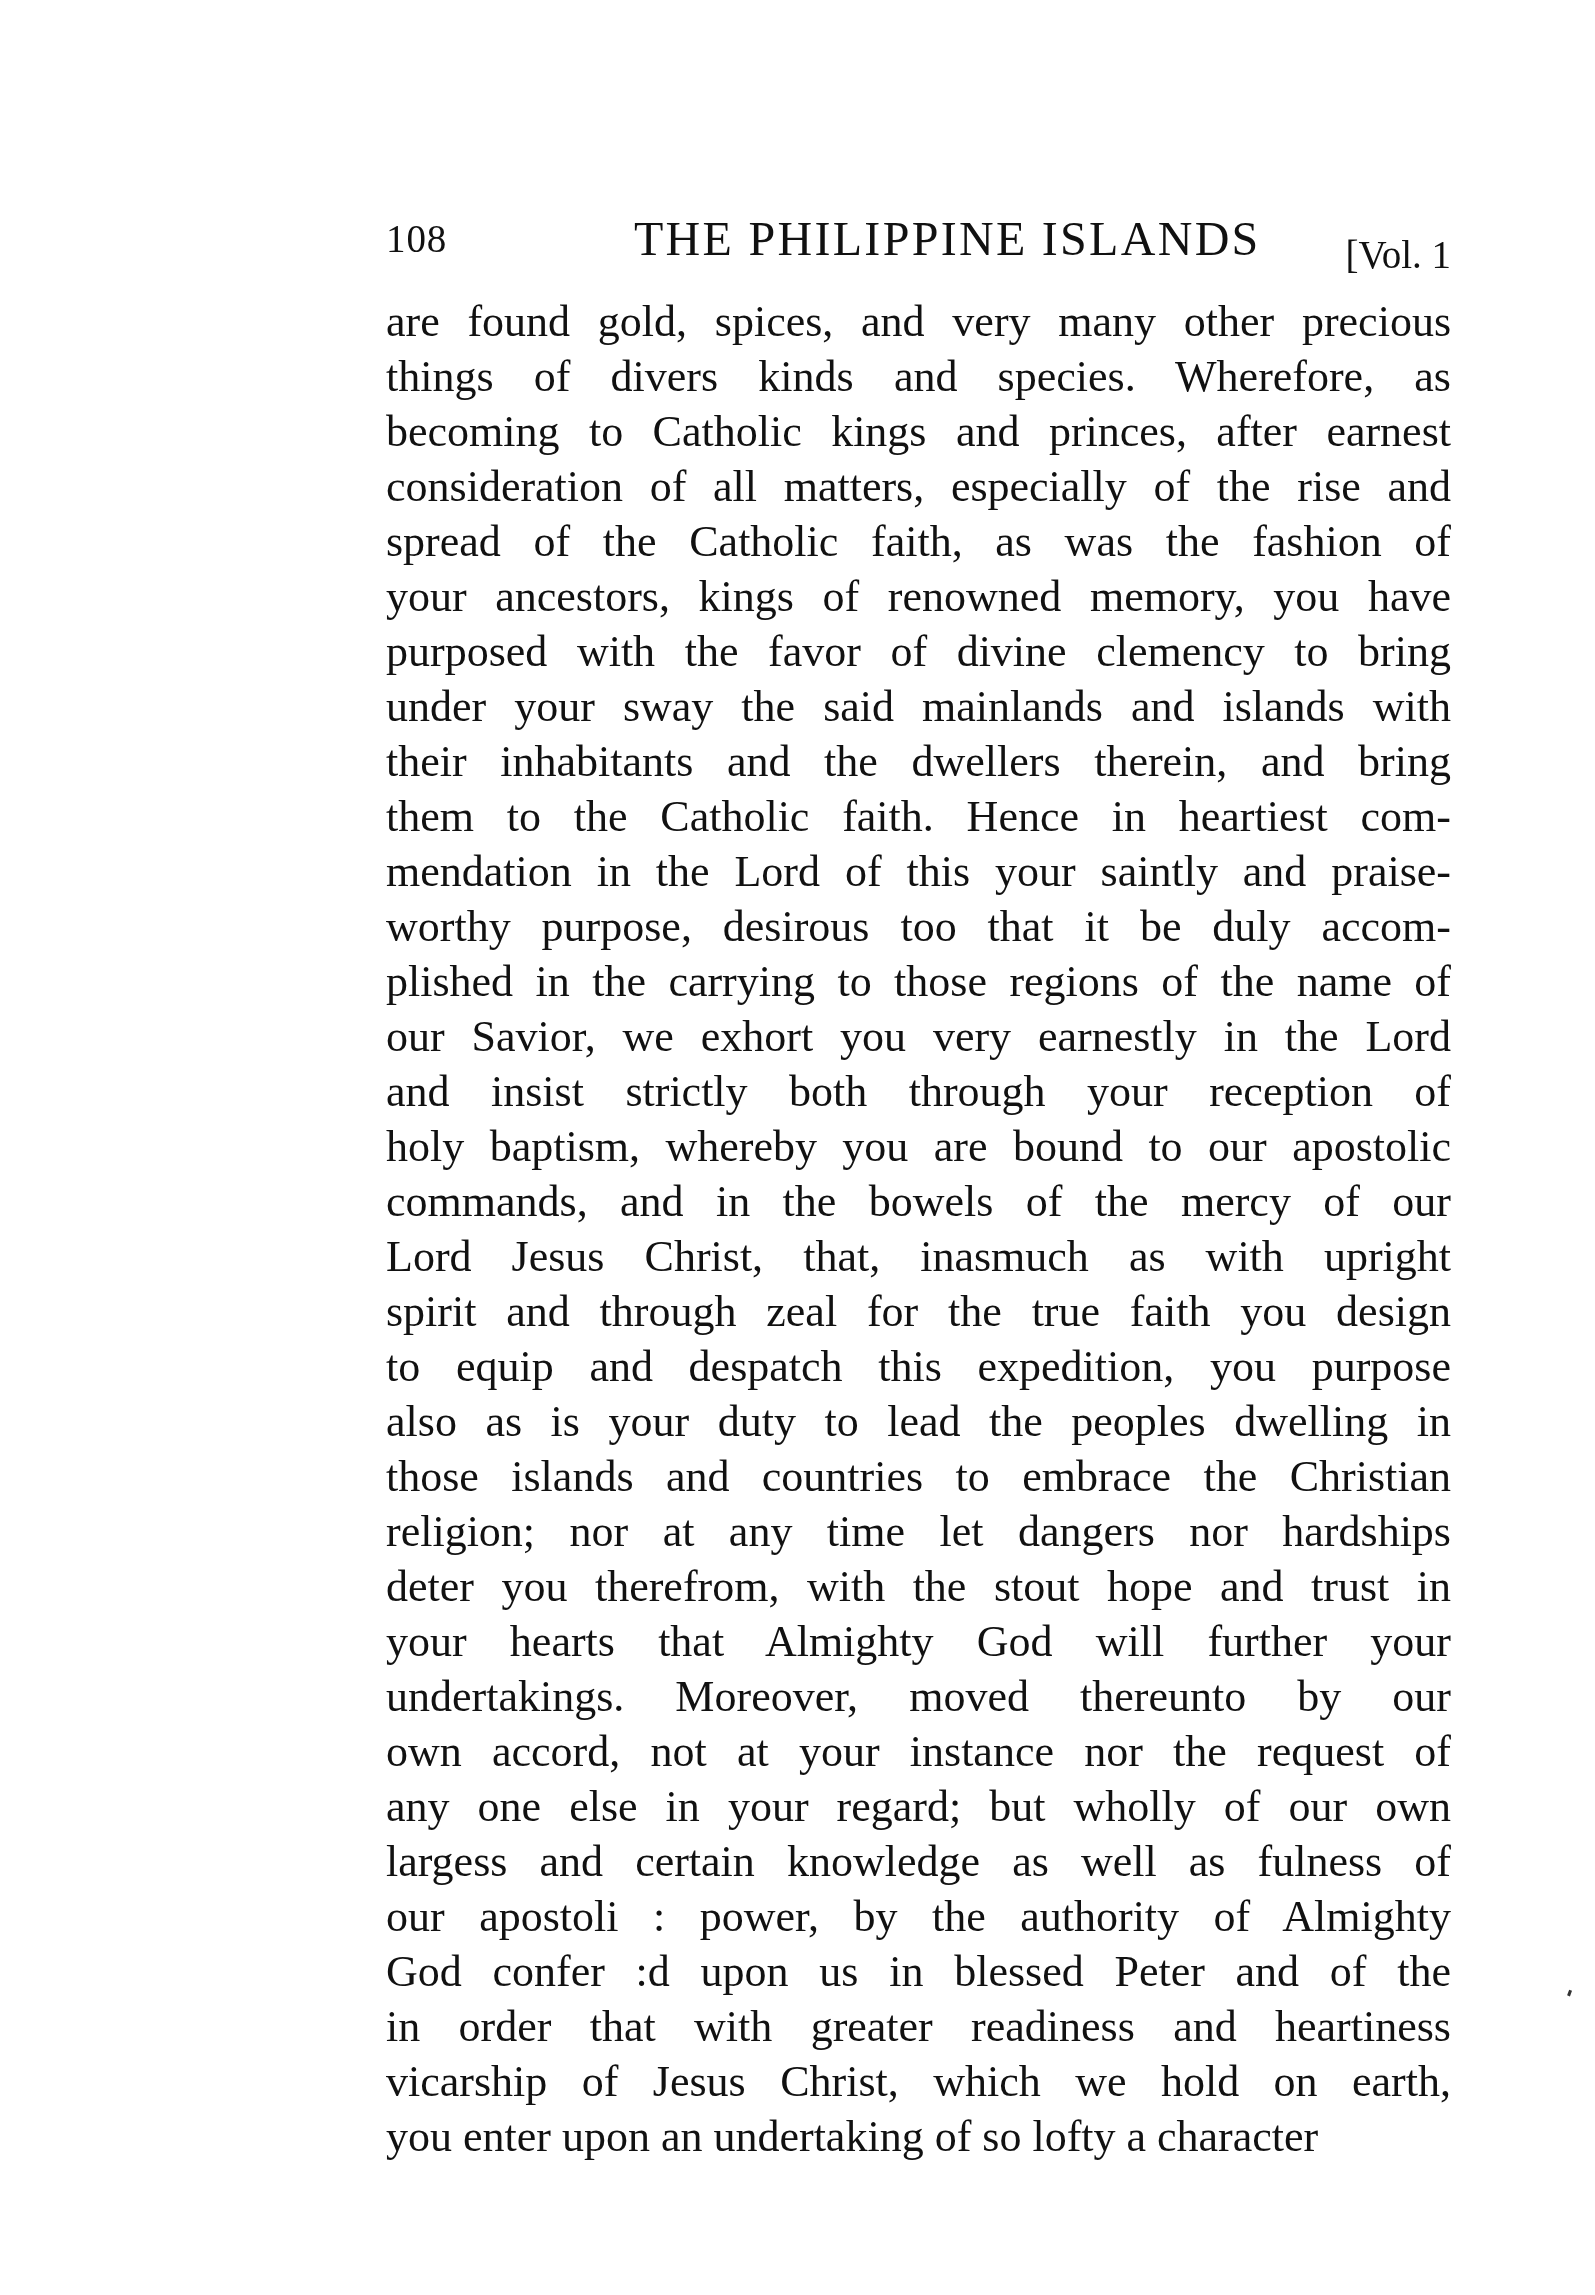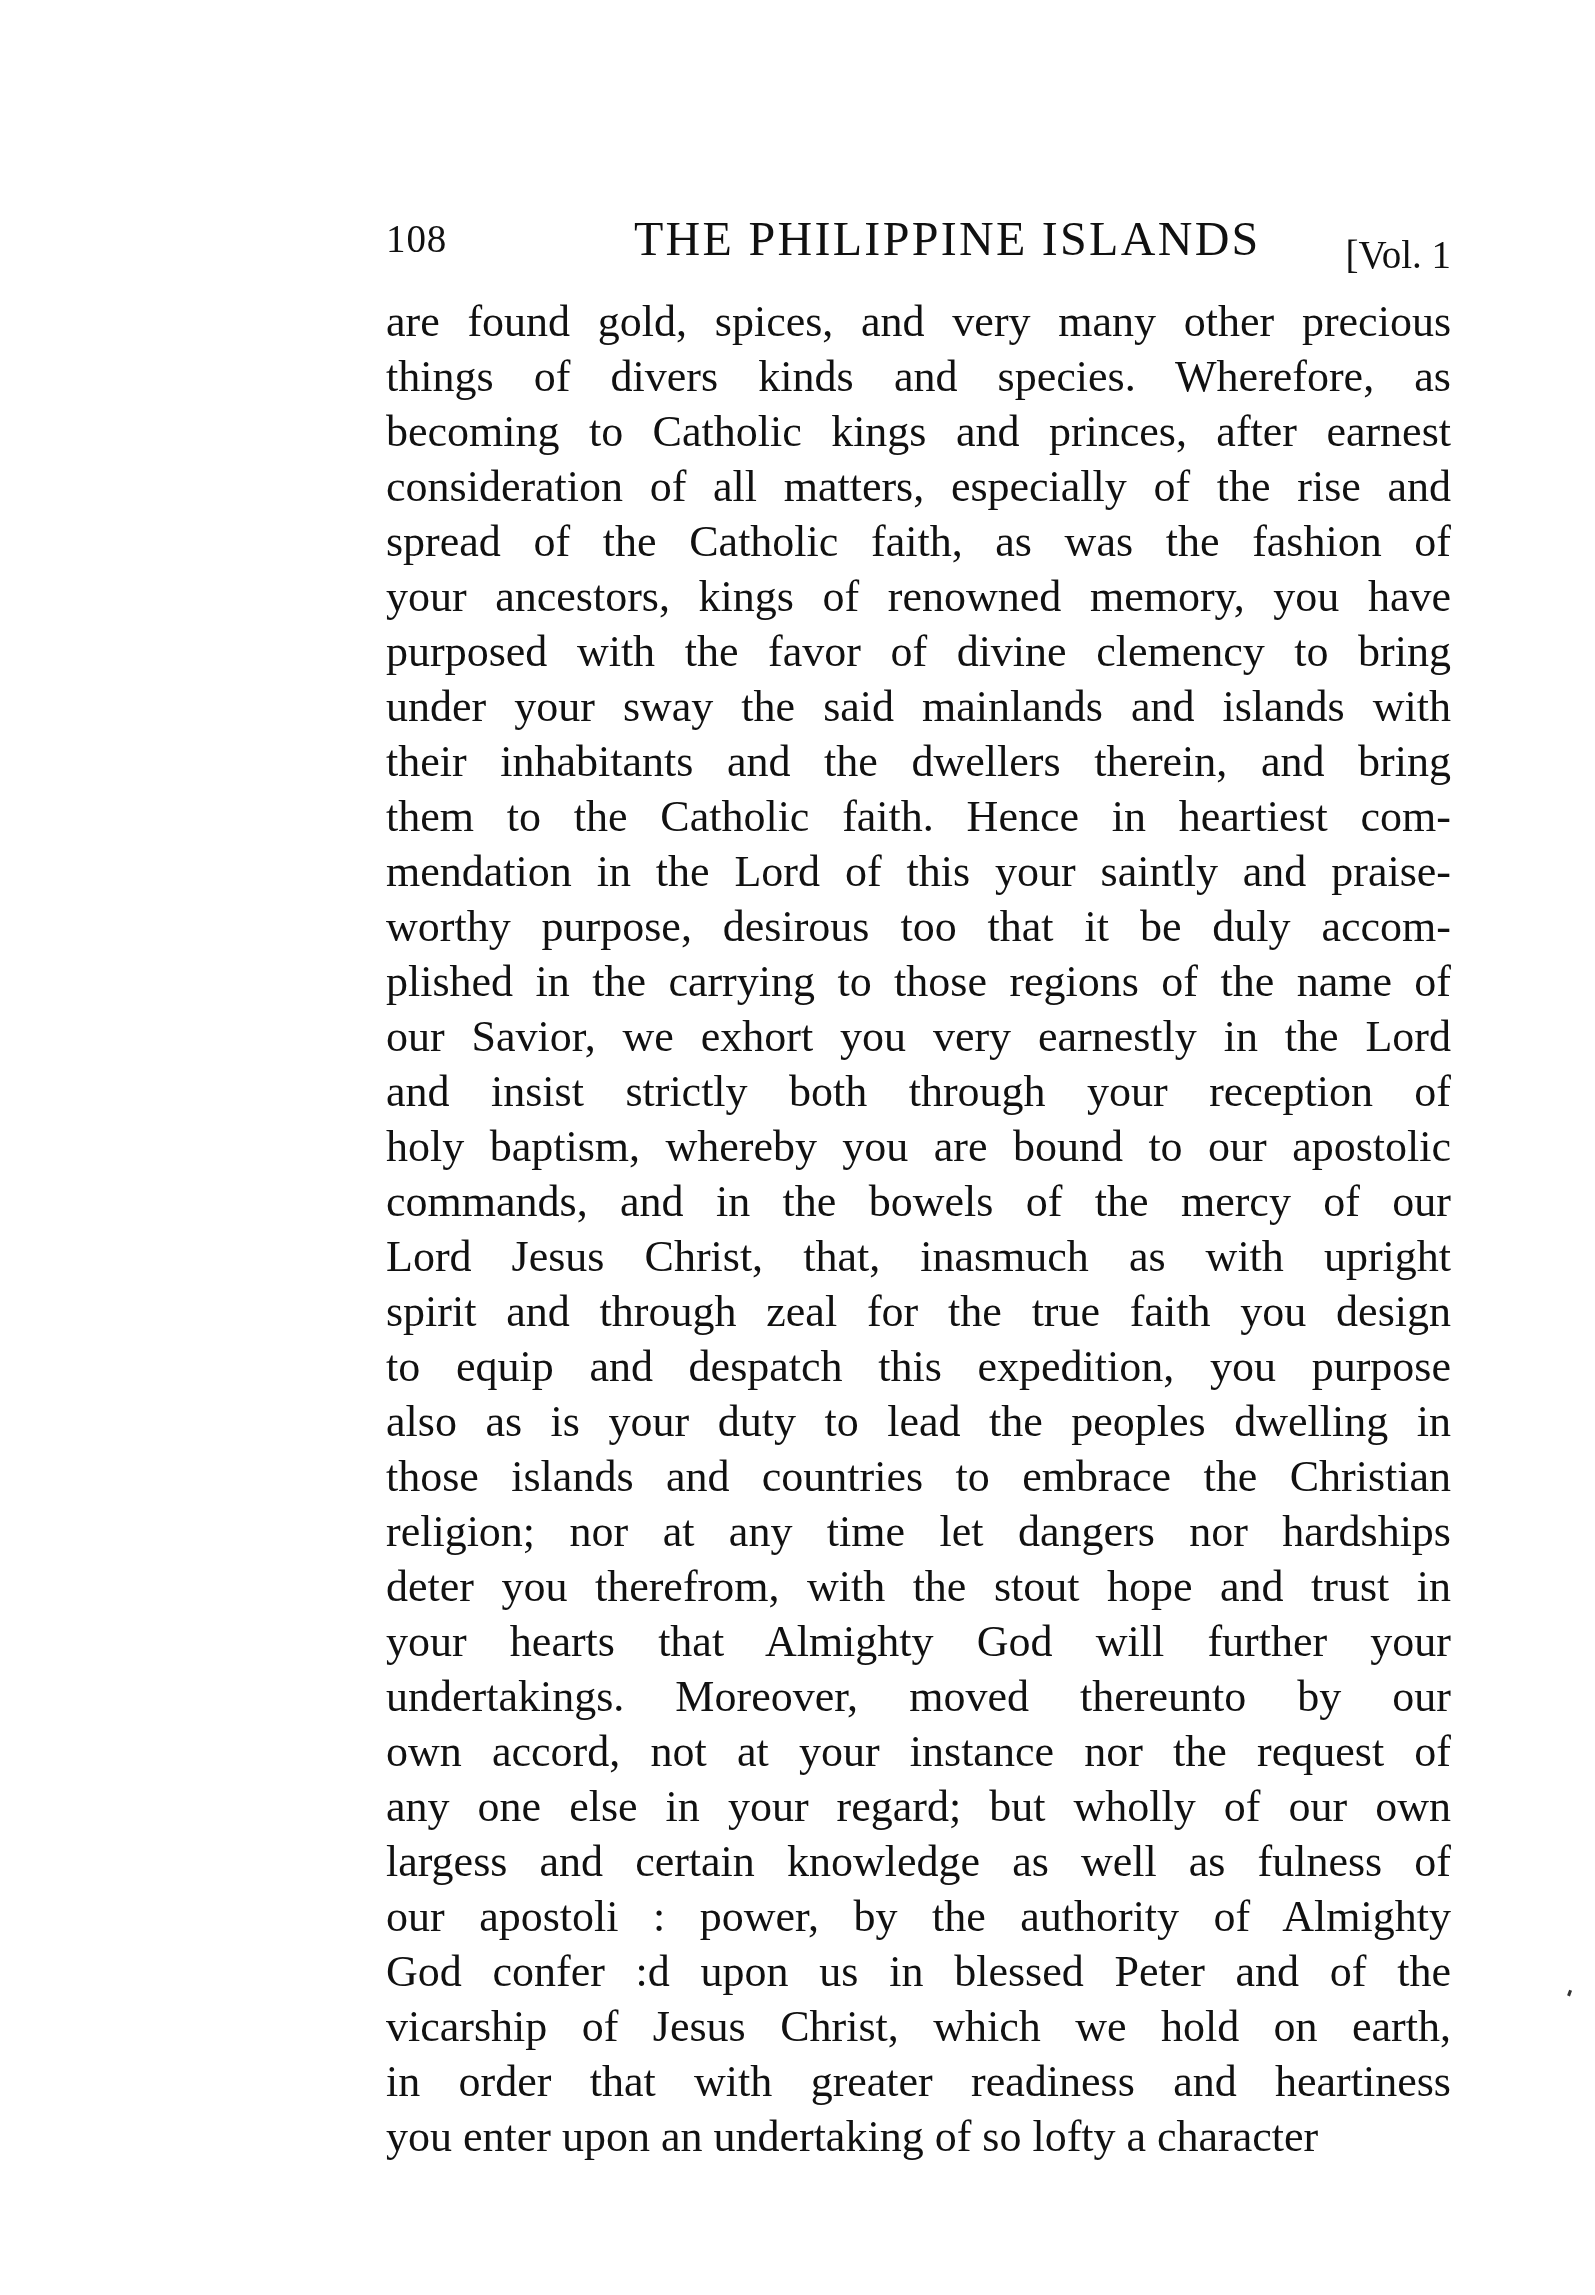--- a/index.html
+++ b/index.html
@@ -66,20 +66,20 @@
       <span class="line">those islands and countries to embrace the Christian</span>
       <span class="line">religion; nor at any time let dangers nor hardships</span>
       <span class="line">deter you therefrom, with the stout hope and trust in</span>
       <span class="line">your hearts that Almighty God will further your</span>
       <span class="line">undertakings.  Moreover, moved thereunto by our</span>
       <span class="line">own accord, not at your instance nor the request of</span>
       <span class="line">any one else in your regard; but wholly of our own</span>
       <span class="line">largess and certain knowledge as well as fulness of</span>
       <span class="line">our apostoli : power, by the authority of Almighty</span>
       <span class="line">God confer :d upon us in blessed Peter and of the</span>
+      <span class="line">in order that with greater readiness and heartiness</span>
       <span class="line">vicarship of Jesus Christ, which we hold on earth,</span>
-      <span class="line">in order that with greater readiness and heartiness</span>
       <span class="line last">you enter upon an undertaking of so lofty a character</span>
     </div>
 
   <div class="stray-mark"></div>
 </div>
 
 
 </body></html>

